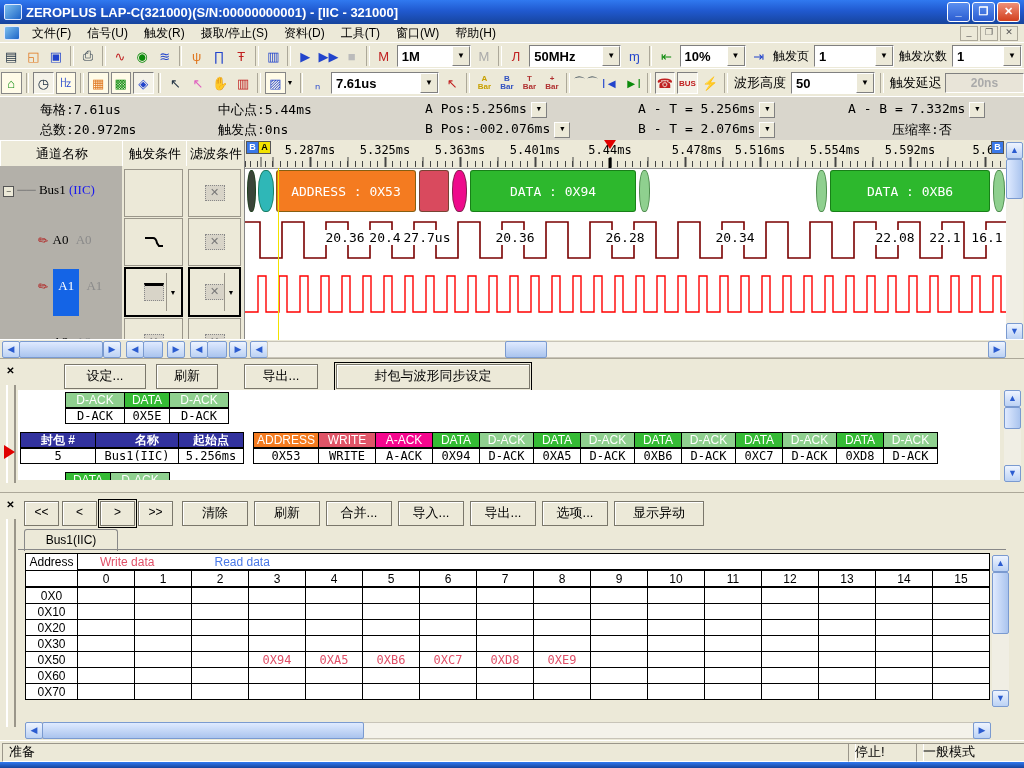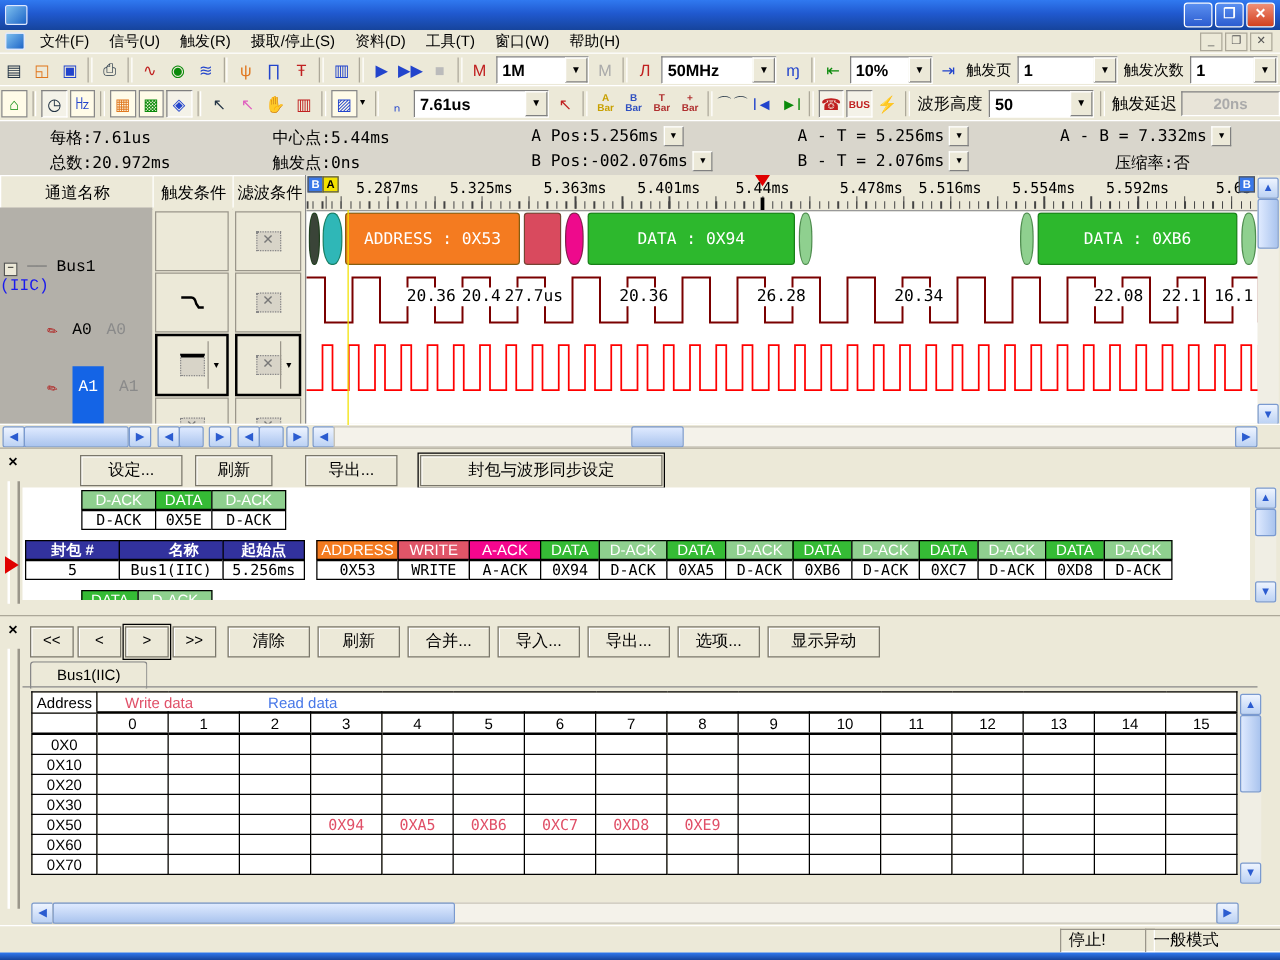--- a/index.html
+++ b/index.html
@@ -55,21 +55,21 @@
     display:flex;align-items:center;justify-content:center;font-size:13px;}
   .chanbody{position:absolute;top:26px;bottom:18px;background:#b3b0a9;overflow:hidden;}
   .cellcol{position:absolute;top:26px;bottom:18px;background:#ECE9D8;overflow:hidden;}
   .condcell{position:absolute;left:2px;right:3px;height:46px;background:#ece9d8;border:1px solid #9a968a;
     display:flex;align-items:center;justify-content:center;}
   .condcell.sel{border:2px solid #000;}
   .xbox{width:18px;height:14px;background:#d8d4c8 ;border:1px dotted #888;color:#777;font-size:11px;line-height:13px;text-align:center;}
   .hbarbox{width:18px;height:14px;background:#d8d4c8;border:1px dotted #888;border-top:3px solid #000;}
   .celldrop{position:absolute;right:2px;width:12px;top:4px;bottom:4px;border-left:1px solid #9a968a;font-size:7px;
     display:flex;align-items:center;justify-content:center;}
-  .tree-row{position:absolute;left:0;width:100%;color:#000;font-family:Liberation Mono, monospace;font-size:13px;margin-top:24px;}
+  .tree-row{position:absolute;left:0;width:100%;color:#000;font-family:Liberation Serif, serif;font-size:13px;}
   .probe{display:inline-block;width:12px;height:12px;color:#b01010;transform:rotate(-35deg);font-size:12px;line-height:12px;}
   .wavearea{position:absolute;left:244px;top:0;width:762px;bottom:18px;background:#fff;overflow:hidden;border-left:1px solid #888;}
   .ruler{position:absolute;left:0;top:0;width:100%;height:28px;background:#ece9d8;border-bottom:1px solid #999;}
   .ruler-label{position:absolute;top:3px;transform:translateX(-50%);font-family:"DejaVu Sans Mono",monospace;font-size:12px;color:#000;}
   .ticks-minor{position:absolute;left:0;right:0;top:21px;height:6px;background:repeating-linear-gradient(90deg,#444 0 1px,transparent 1px 7.5px);background-position:5px 0;}
   .ticks-major{position:absolute;left:0;right:0;top:17px;height:10px;background:repeating-linear-gradient(90deg,#444 0 1px,transparent 1px 37.5px);background-position:27.5px 0;}
   .trig-marker{position:absolute;top:0;transform:translateX(-50%);width:0;height:0;
     border-left:6px solid transparent;border-right:6px solid transparent;border-top:9px solid #e00000;}
   .trig-tick{position:absolute;top:18px;transform:translateX(-50%);width:3px;height:10px;background:#000;}
   .flag{position:absolute;top:1px;width:11px;height:11px;font-size:9px;line-height:11px;text-align:center;font-weight:bold;border:1px solid #555;}
@@ -129,20 +129,21 @@
   .scell{position:absolute;top:2px;height:17px;border:1px solid;border-color:#9a968a #fff #fff #9a968a;padding:0 6px;line-height:16px;font-size:13px;}
   .blueedge{position:absolute;left:0;top:762px;width:1024px;height:6px;background:linear-gradient(#3079F0,#16449C);}
 </style>
 </head>
 <body>
 
 <div id="window">
 
   <div class="titlebar">
     <div class="app-icon"></div>
+    <span>ZEROPLUS LAP-C(321000)(S/N:00000000001) - [IIC - 321000]</span>
     <div class="win-btns">
       <div class="wbtn">_</div>
       <div class="wbtn">❐</div>
       <div class="wbtn close">✕</div>
     </div>
   </div>
 
   <div class="menubar">
     <div class="app-icon" style="height:12px;width:14px"></div>
     <div id="menu-items" style="display:flex">
@@ -687,18 +688,19 @@
     </div>
     <div class="scrollrow" style="bottom:2px;border:none;background:transparent">
       <div class="sb-btn" style="left:25px">◀</div>
       <div class="sb-track" style="left:42px;width:930px"></div>
       <div class="sb-thumb" style="left:42px;width:320px"></div>
       <div class="sb-btn" style="left:973px">▶</div>
     </div>
   </div>
 
   <div class="statusbar">
+    <div class="scell" style="left:2px;width:840px">准备</div>
     <div class="scell" style="left:848px;width:62px">停止!</div>
     <div class="scell" style="left:916px;width:96px">一般模式</div>
   </div>
   <div class="blueedge"></div>
 
 </div>
 
 </body></html>

